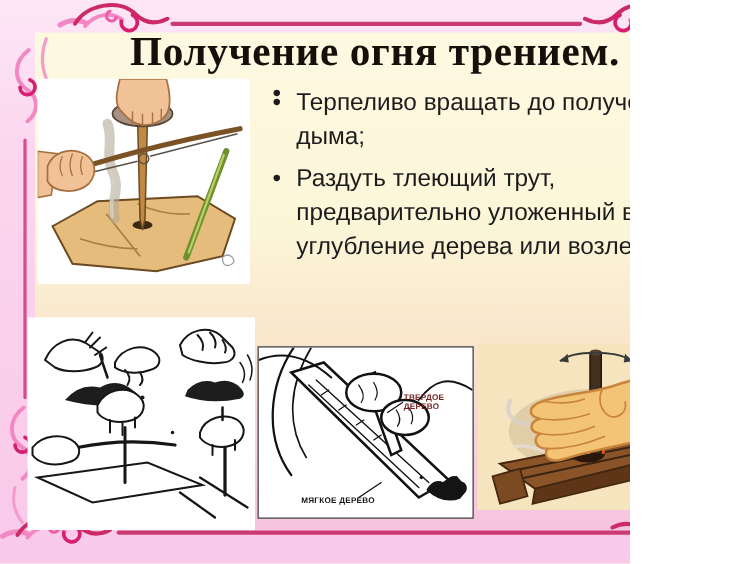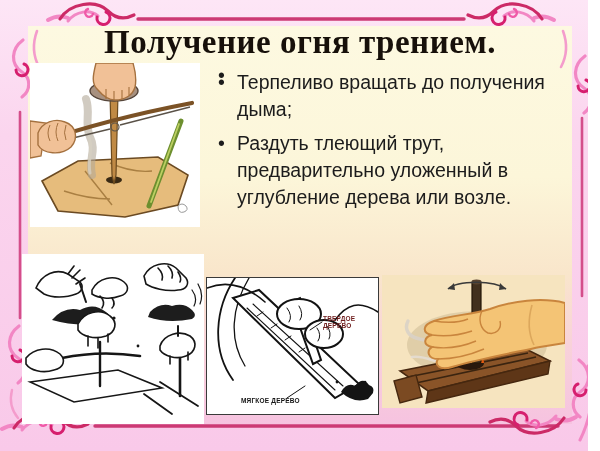--- a/index.html
+++ b/index.html
@@ -1,17 +1,17 @@
 <!DOCTYPE html>
 <html><head>
 <meta charset="utf-8">
 <style>
   html,body{margin:0;padding:0;}
   #stage{
-    position:relative;width:588px;height:451px;overflow:hidden;
+    position:relative;width:504px;height:451px;overflow:hidden;
     background:linear-gradient(180deg,#fde6f6 0%,#fbd5ee 30%,#f9c9e9 100%);
     font-family:"Liberation Sans",sans-serif;
   }
   
   #panel{
     position:absolute;left:28px;top:26px;width:544px;height:398px;
     background:linear-gradient(180deg,#fdf9e1 0%,#fcf6d9 38%,#f9e6cb 62%,#f8d2d9 80%,#f6c3e0 100%);
   }
   #frame{position:absolute;left:0;top:0;width:600px;height:451px;pointer-events:none;}
   h1.title{

